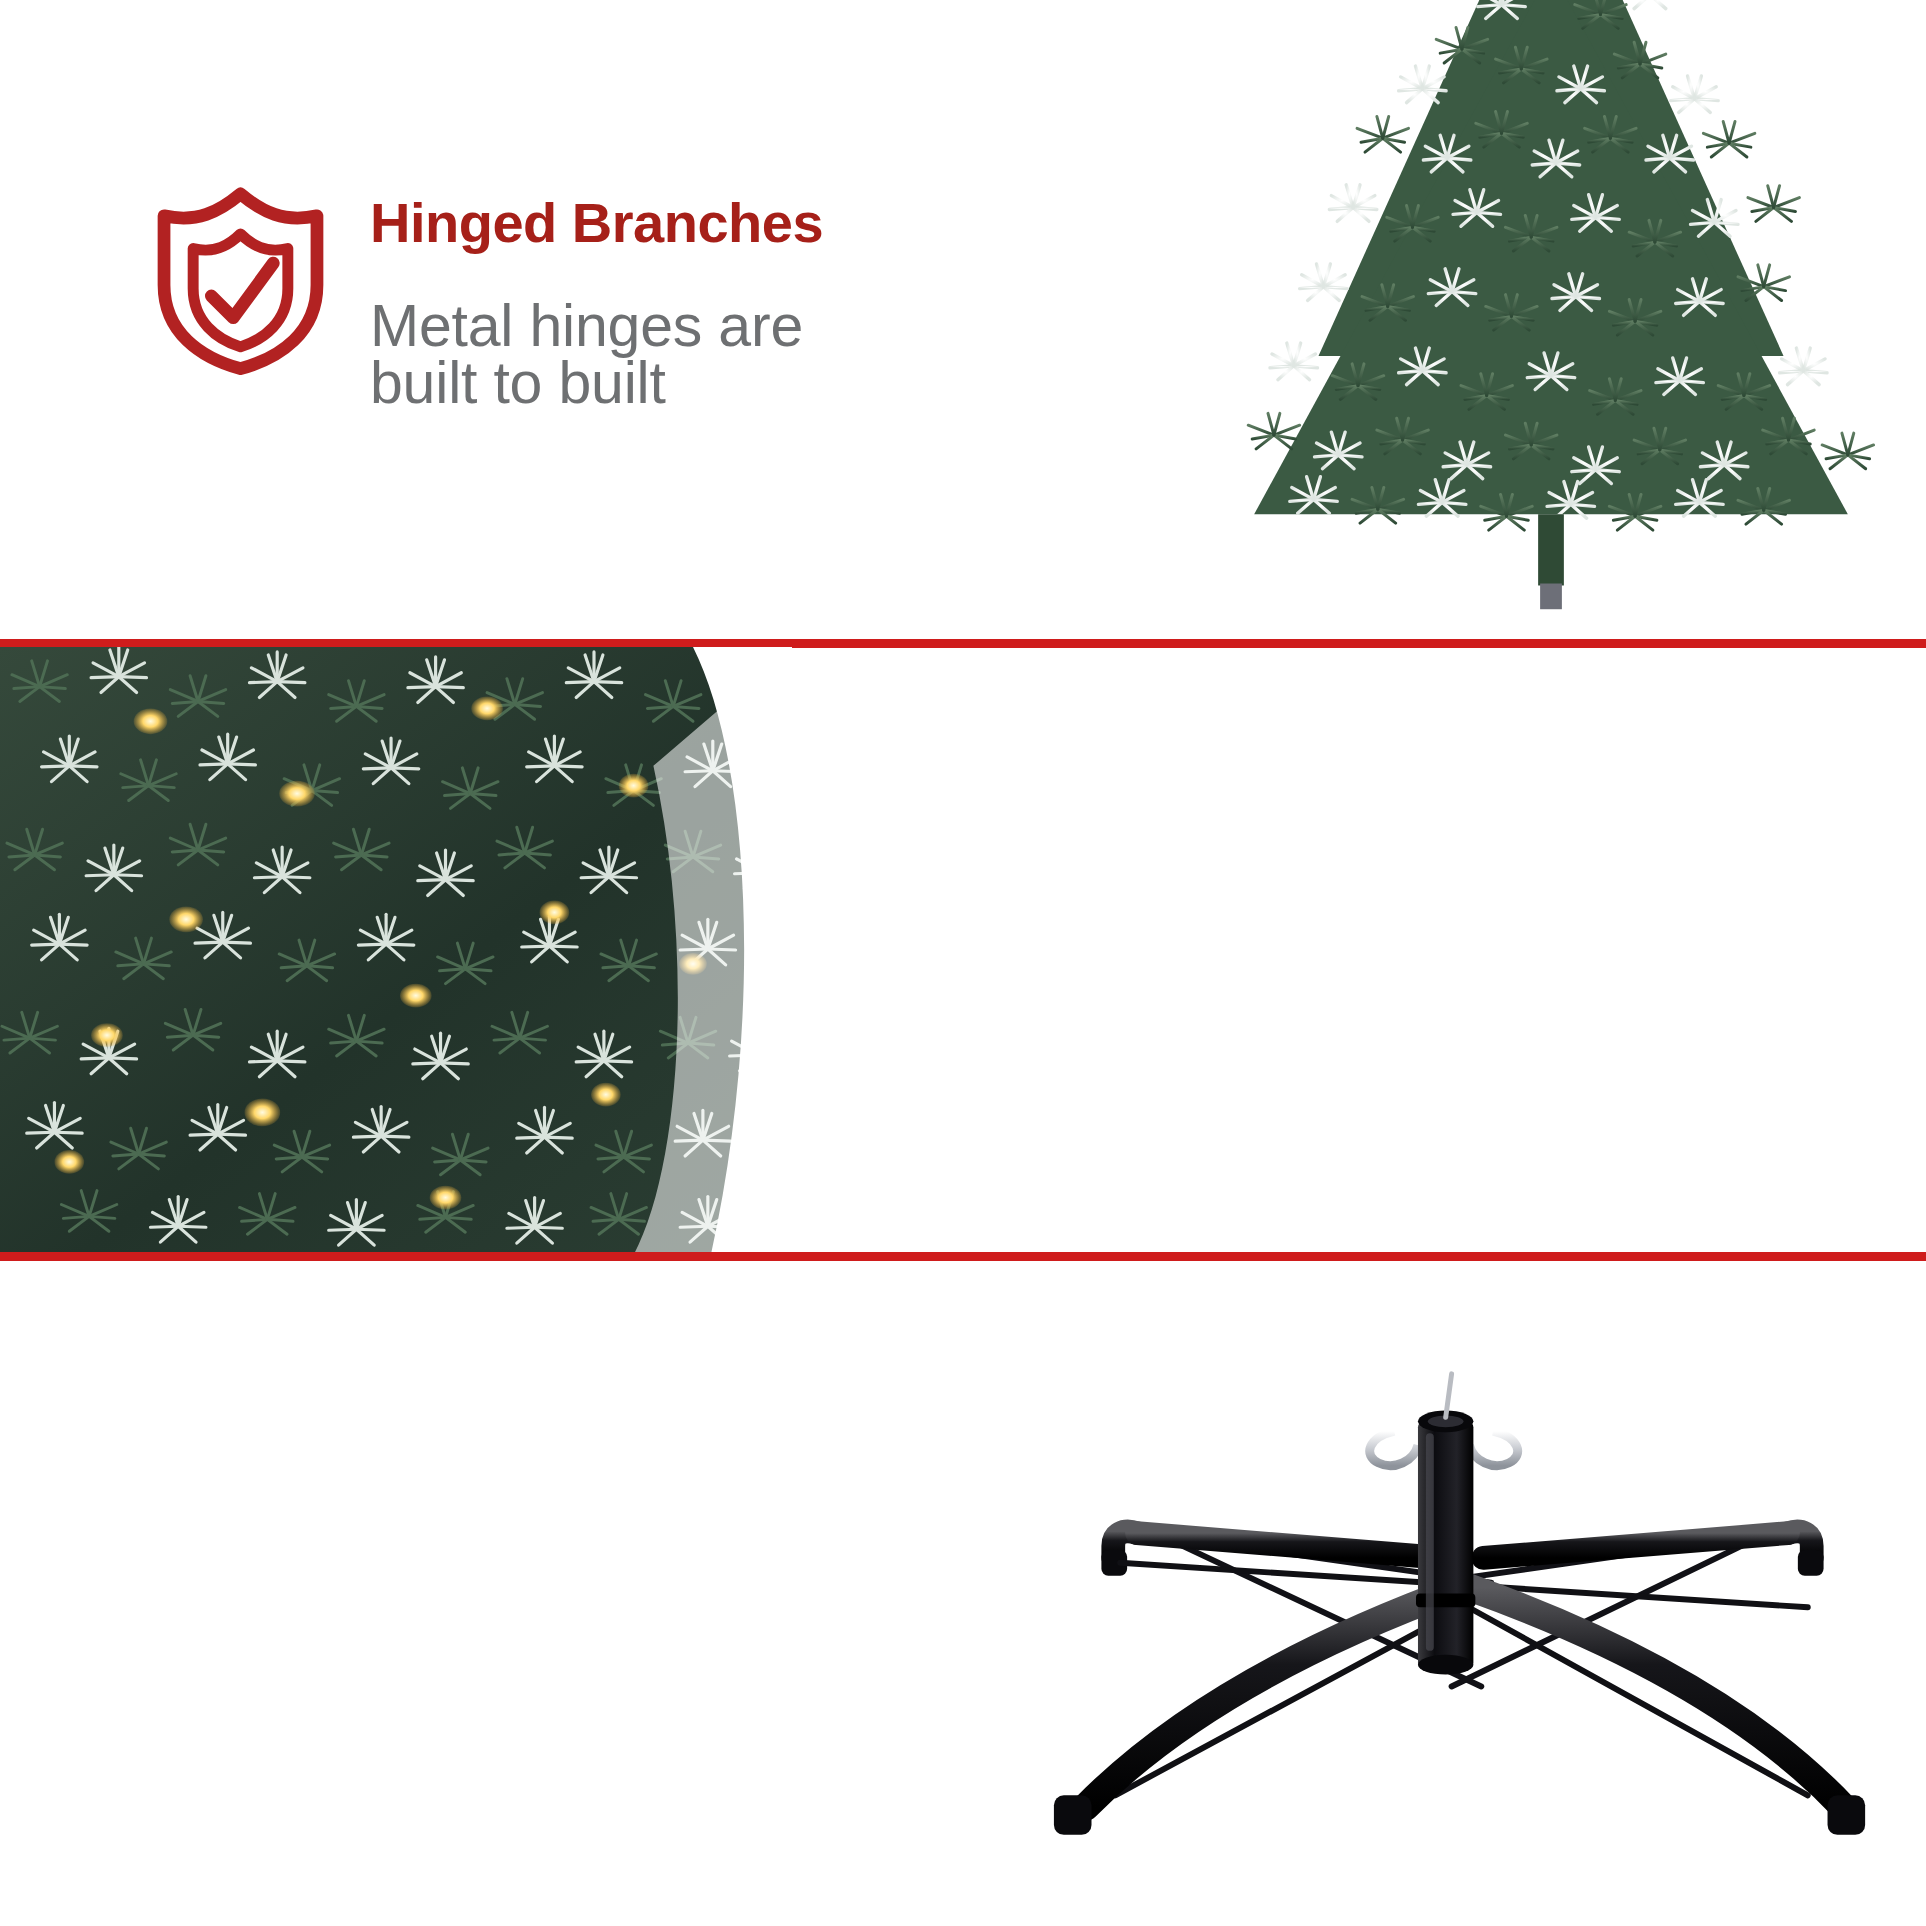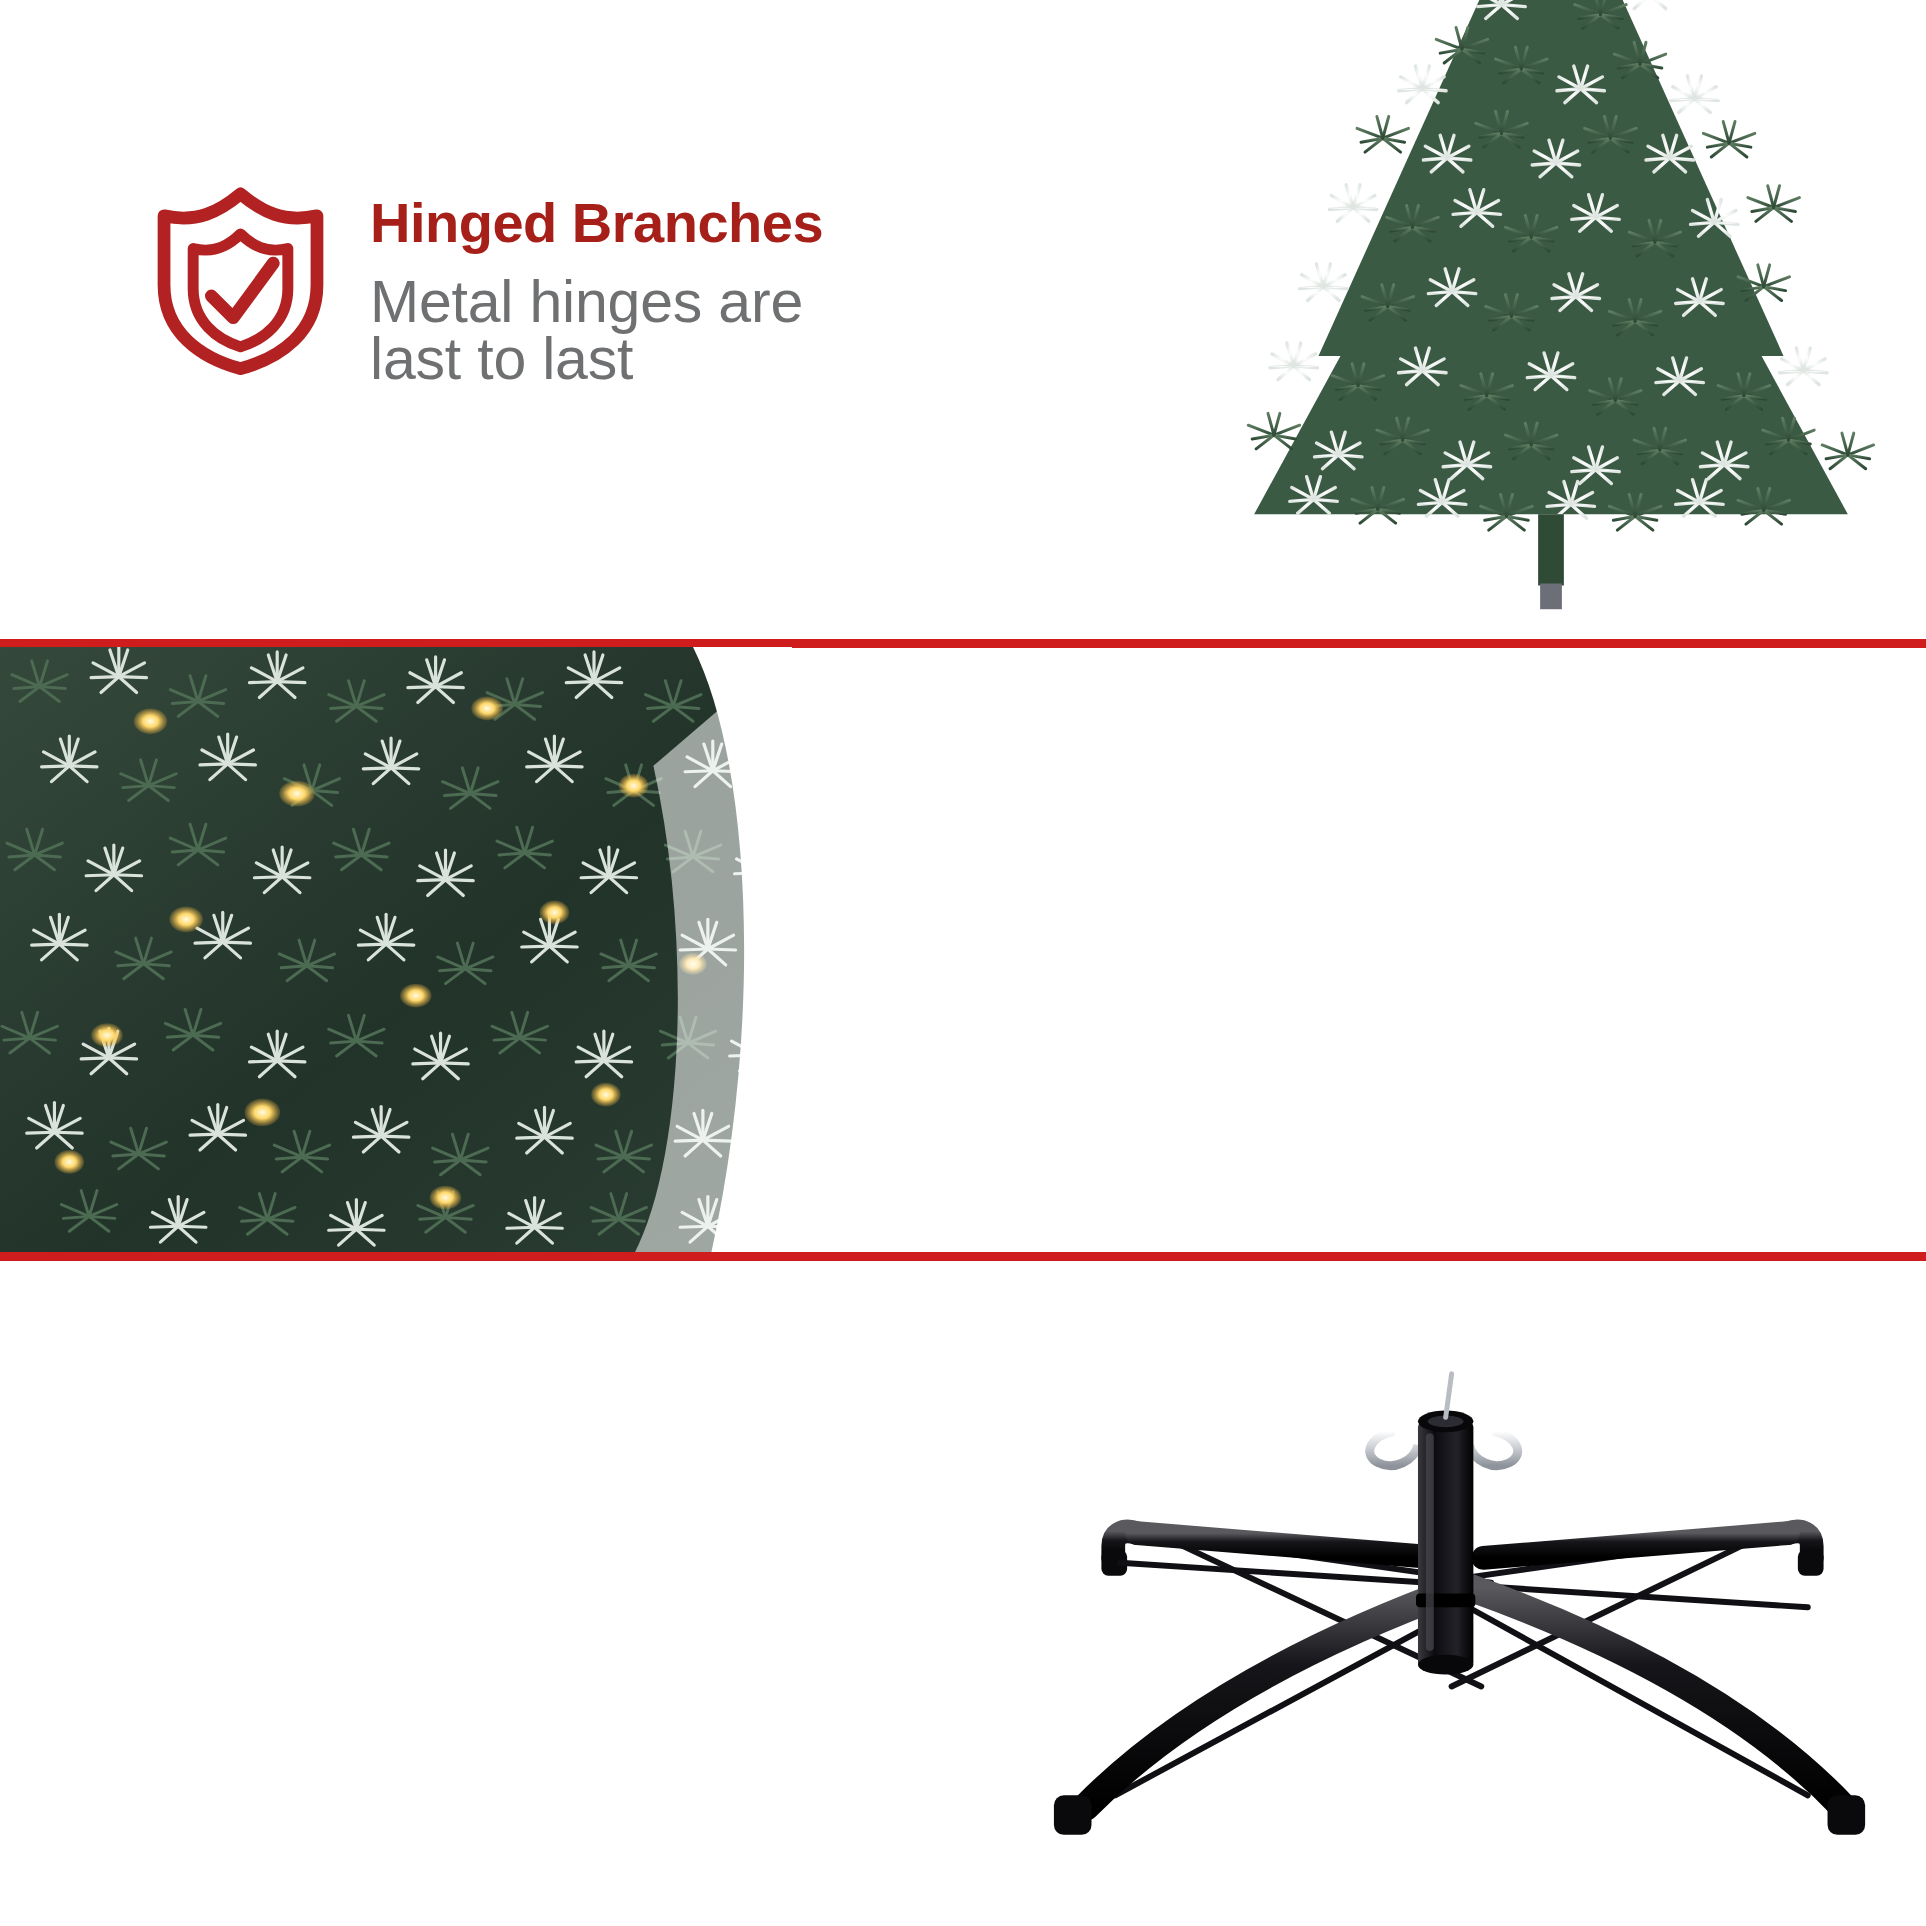--- a/index.html
+++ b/index.html
@@ -45,20 +45,21 @@
     display: flex;
     align-items: flex-start;
   }
   .feature-icon {
     flex: 0 0 auto;
     line-height: 0;
   }
   .feature-text {
     display: flex;
     flex-direction: column;
+    gap: 24px;
   }
   .feature-title {
     color: #a62019;
     font-weight: bold;
     letter-spacing: -0.5px;
     white-space: nowrap;
   }
   .feature-desc {
     color: #6e7072;
     font-weight: 300;
@@ -228,21 +229,21 @@
         <svg viewBox="0 0 100 106" width="183" height="193">
           <path d="M8 18 C 26 22 38 16 50 6 C 62 16 74 22 92 18 L 92 56 C 92 82 72 96 50 102 C 28 96 8 82 8 56 Z" fill="none" stroke="#b22222" stroke-width="7" stroke-linejoin="round" stroke-linecap="round"></path>
           <path d="M24 36 C 36 39 44 34 50 28 C 56 34 64 39 76 36 L 76 58 C 76 76 63 86 50 90 C 37 86 24 76 24 58 Z" fill="none" stroke="#b22222" stroke-width="6" stroke-linejoin="round" stroke-linecap="round"></path>
           <path d="M34 62 L 46 74 L 68 44" fill="none" stroke="#b22222" stroke-width="7" stroke-linecap="round" stroke-linejoin="round"></path>
         </svg>
       </div>
       <div class="feature-text">
         <div class="feature-title">Hinged Branches</div>
         <div class="feature-desc">
           <span>Metal hinges are</span>
-          <span>last to last</span>
+          <span>built to built</span>
         </div>
       </div>
     </div>
   </div>
 
   <div class="divider" id="divider-top"></div>
 
   <div class="band" id="band-pvc">
 
     <div id="photo-lit-tree">

